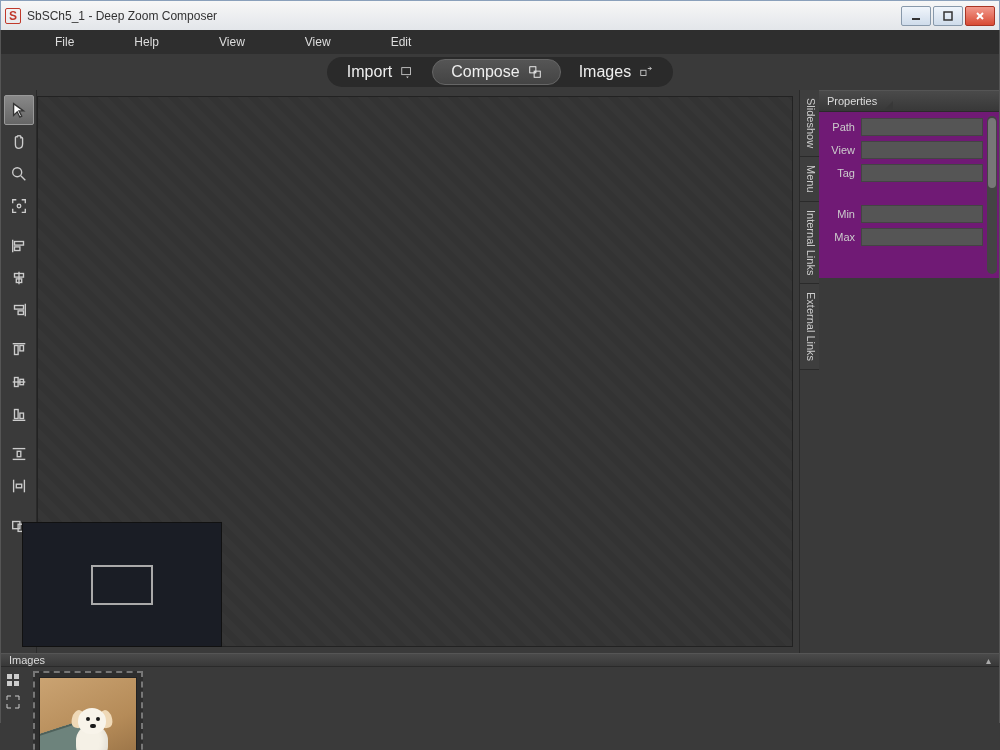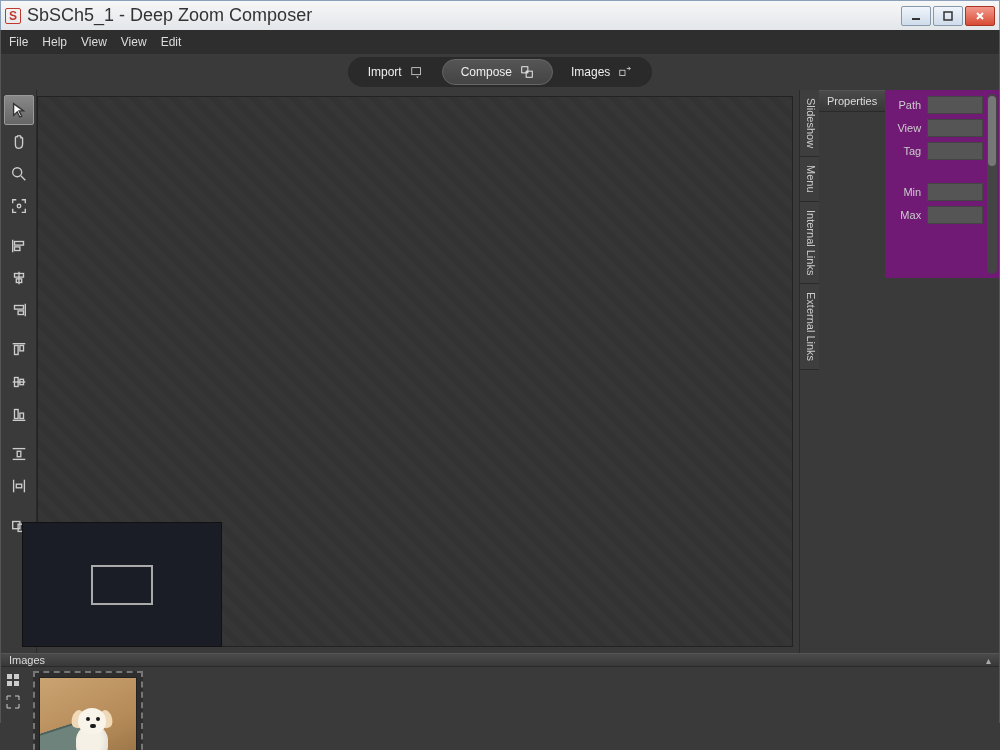--- a/index.html
+++ b/index.html
@@ -1,34 +1,34 @@
 <!DOCTYPE html>
 <html><head>
 <meta charset="utf-8">
 <style>
 * { margin: 0; padding: 0; box-sizing: border-box; font-family: "Segoe UI", Tahoma, sans-serif; }
 body { width: 1000px; height: 750px; overflow: hidden; background: #3a3a3a; }
 
 
 .titlebar { height: 30px; background: linear-gradient(#f7f7f7, #e3e6ea); display: flex; align-items: center; padding: 0 4px; border: 1px solid #8aa0bb; border-bottom: none; }
 .titlebar .app-icon { width: 16px; height: 16px; margin-right: 6px; display: inline-flex; align-items: center; justify-content: center; color: #c0392b; font-weight: bold; font-size: 12px; border: 1px solid #c0392b; border-radius: 2px; }
-.titlebar .title-text { font-size: 18px; color: #333; }
+.titlebar .title-text { font-size: 12px; color: #333; }
 .titlebar .win-controls { margin-left: auto; display: flex; gap: 2px; }
 .titlebar .win-btn { width: 30px; height: 20px; border: 1px solid #8899ab; border-radius: 2px; background: linear-gradient(#f0f5fb, #cfdceb); display: flex; align-items: center; justify-content: center; font-size: 10px; position: relative; }
 .titlebar .win-btn.close { background: linear-gradient(#f29a8d, #d84b34); color: #fff; border-color: #a83424; }
 .win-btn svg { width: 12px; height: 12px; }
 
 
 .menubar { height: 24px; background: #2e2e2e; display: flex; align-items: center; padding: 0 8px; gap: 14px; color: #ddd; font-size: 12px; border-left: 1px solid #555; border-right: 1px solid #555; }
-.menubar span { cursor: default; }
+.menubar span { cursor: default; margin-left: 46px; }
 
 
 .modebar-wrap { height: 36px; background: #3a3a3a; display: flex; align-items: center; justify-content: center; border-left: 1px solid #555; border-right: 1px solid #555; }
 .modebar { display: flex; align-items: center; background: #2a2a2a; border-radius: 18px; padding: 2px; height: 30px; }
-.mode-btn { display: flex; align-items: center; gap: 8px; color: #eee; font-size: 12px; padding: 0 18px; height: 26px; border-radius: 16px; }
+.mode-btn { display: flex; align-items: center; gap: 8px; color: #eee; font-size: 16px; padding: 0 18px; height: 26px; border-radius: 16px; }
 .mode-btn.active { background: linear-gradient(#555, #444); border: 1px solid #666; }
 .mode-icon { width: 14px; height: 14px; display: inline-block; }
 
 
 .main { display: flex; height: 563px; border-left: 1px solid #555; border-right: 1px solid #555; position: relative; }
 
 
 .left-tools { width: 36px; background: #3a3a3a; display: flex; flex-direction: column; align-items: center; padding-top: 4px; gap: 0px; border-right: 1px solid #2a2a2a; z-index: 5; }
 .tool-btn { width: 30px; height: 30px; display: flex; align-items: center; justify-content: center; margin: 1px 0; border-radius: 2px; }
 .tool-btn.active { background: linear-gradient(#888, #666); border: 1px solid #999; }
@@ -81,21 +81,21 @@
 .dog .body { position: absolute; left: 10px; top: 22px; width: 32px; height: 36px; background: #f5f1e6; border-radius: 40% 40% 46% 46%; box-shadow: inset -3px -3px 6px rgba(0,0,0,.08); }
 .dog .head { position: absolute; left: 12px; top: 4px; width: 28px; height: 26px; background: #f8f4ea; border-radius: 50% 50% 46% 46%; }
 .dog .ear  { position: absolute; width: 12px; height: 18px; background: #efd9b7; border-radius: 50% 50% 40% 40%; top: 6px; }
 .dog .ear.l { left: 6px; transform: rotate(12deg); }
 .dog .ear.r { left: 34px; transform: rotate(-12deg); }
 .dog .eye  { position: absolute; width: 4px; height: 4px; background: #1a1a1a; border-radius: 50%; top: 13px; }
 .dog .eye.l { left: 20px; } .dog .eye.r { left: 30px; }
 .dog .nose { position: absolute; left: 24px; top: 20px; width: 6px; height: 4px; background: #1a1a1a; border-radius: 3px; }
 
 
-.right-panels .props-wrap { height: 188px; display: flex; flex-direction: row; }
+.right-panels .props-wrap { height: 188px; display: flex; flex-direction: column; }
 .right-panels .layers-wrap { flex: 1; display: flex; flex-direction: column; }
 
 .panel-header.props .notch { left: 64px; }
 </style>
 </head>
 <body>
 
 <div class="titlebar">
   <span class="app-icon">S</span>
   <span class="title-text">SbSCh5_1 - Deep Zoom Composer</span>

